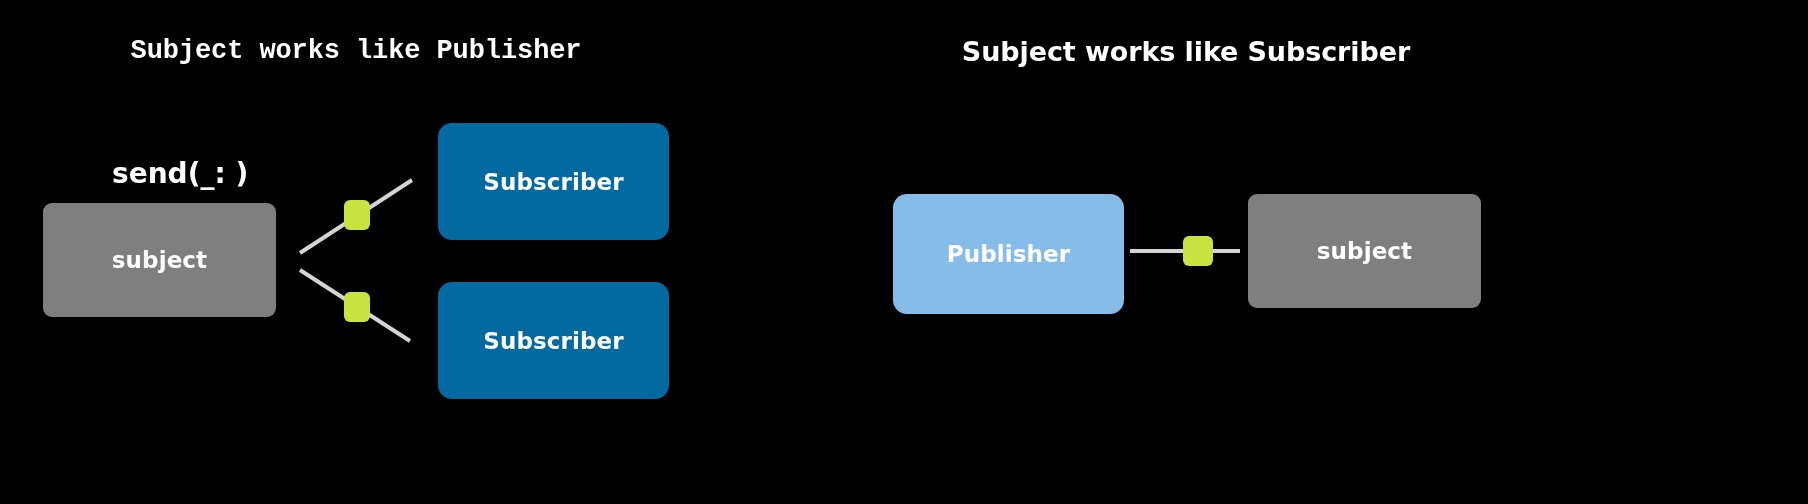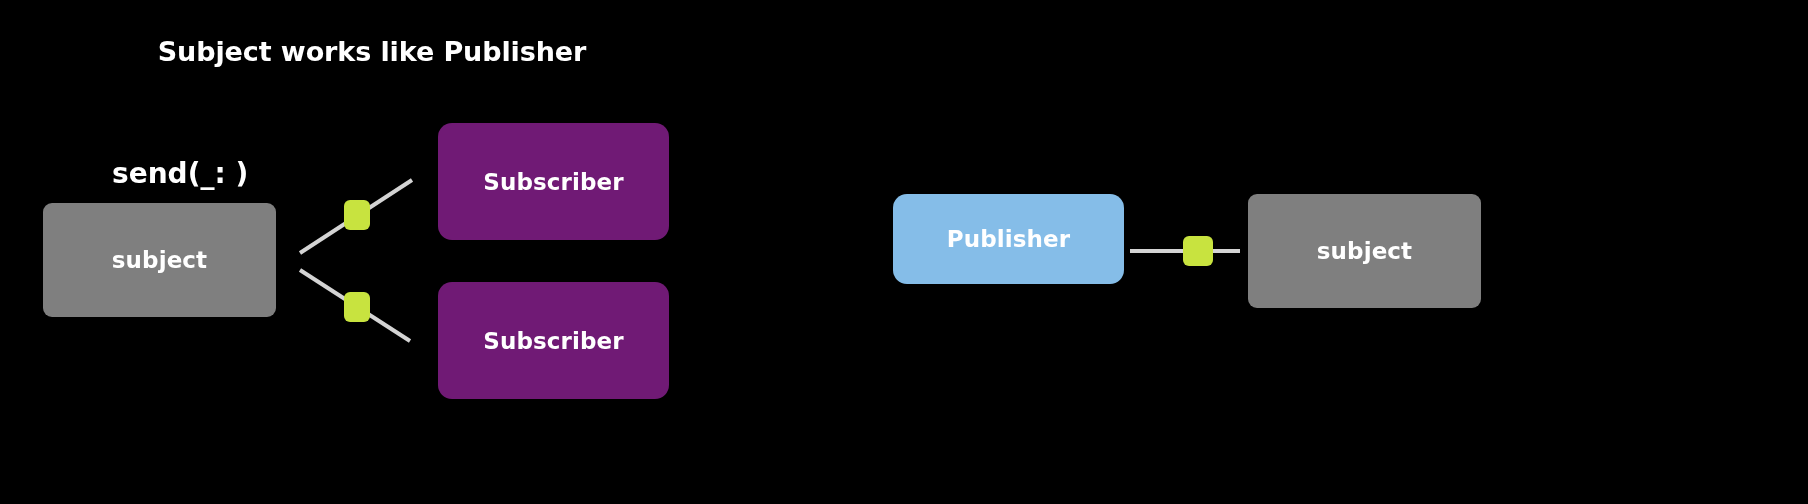--- a/index.html
+++ b/index.html
@@ -40,21 +40,21 @@
     align-items: center;
     justify-content: center;
     color: #ffffff;
     font-weight: bold;
     font-size: 23px;
     letter-spacing: 0.1px;
     box-sizing: border-box;
   }
 
   .node-gray   { background: #7f7f7f; border-radius: 9px; }
-  .node-salmon { background: #701a75; }
+  .node-salmon { background: #0369a1; }
   .node-blue   { background: #85bde8; }
 
   .method-label {
     position: absolute;
     color: #ffffff;
     font-weight: bold;
     font-size: 28px;
     white-space: nowrap;
   }
 
@@ -85,21 +85,21 @@
   .conn-node.wide {
     width: 30px;
     height: 30px;
   }
 </style>
 </head>
 <body>
 
 <div class="stage">
 
-  <div class="panel-title" style="left: 372px; top: 36px;">Subject works like Publisher</div>
+  <div class="panel-title" style="left: 356px; top: 36px; font-family: Liberation Mono, monospace;">Subject works like Publisher</div>
 
   <div class="method-label" style="left: 112px; top: 157px;">send(_: )</div>
 
   <svg class="conn-svg">
     <line class="conn-line" x1="300" y1="253" x2="412" y2="180"></line>
     <line class="conn-line" x1="300" y1="270" x2="410" y2="341"></line>
   </svg>
 
   <div class="node node-gray" style="left: 43px; top: 203px; width: 233px; height: 114px;">
     <span>subject</span>
@@ -110,26 +110,27 @@
   </div>
 
   <div class="node node-salmon" style="left: 438px; top: 282px; width: 231px; height: 117px;">
     <span>Subscriber</span>
   </div>
 
   <div class="conn-node" style="left: 357px; top: 215px;"></div>
 
   <div class="conn-node" style="left: 357px; top: 307px;"></div>
 
+  <div class="panel-title" style="left: 1186px; top: 36px;">Subject works like Subscriber</div>
 
   <svg class="conn-svg">
     <line class="conn-line" x1="1130" y1="251" x2="1240" y2="251"></line>
   </svg>
 
-  <div class="node node-blue" style="left: 893px; top: 194px; width: 231px; height: 90px;">
+  <div class="node node-blue" style="left: 893px; top: 194px; width: 231px; height: 120px;">
     <span>Publisher</span>
   </div>
 
   <div class="node node-gray" style="left: 1248px; top: 194px; width: 233px; height: 114px;">
     <span>subject</span>
   </div>
 
   <div class="conn-node wide" style="left: 1198px; top: 251px;"></div>
 
 </div>

